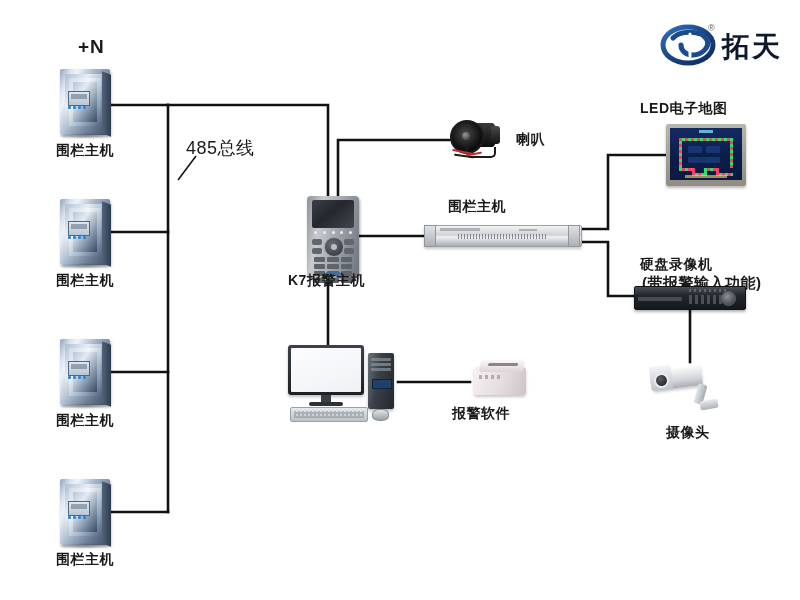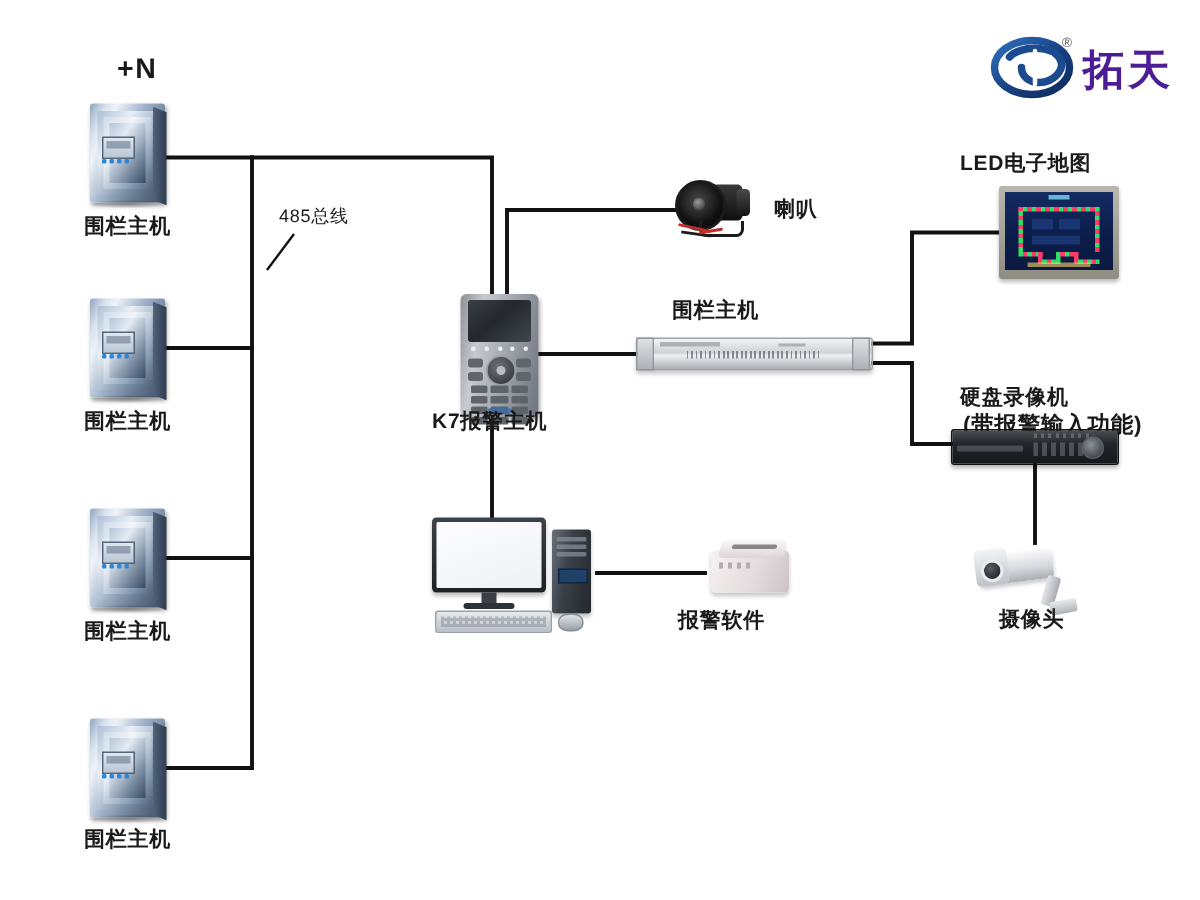--- a/index.html
+++ b/index.html
@@ -149,21 +149,21 @@
   .cam .lens{position:absolute;left:2px;top:11px;width:11px;height:11px;border-radius:50%;
     background:radial-gradient(circle at 40% 35%,#5a5f66,#15181b);border:2px solid #e9ebee;transform:rotate(-7deg);}
   .cam .arm{position:absolute;left:44px;top:22px;width:9px;height:20px;
     background:linear-gradient(90deg,#e3e6ea,#a8acb1);transform:rotate(16deg);border-radius:2px;}
   .cam .mount{position:absolute;left:48px;top:38px;width:18px;height:9px;border-radius:2px;
     background:linear-gradient(180deg,#e9ebee,#aeb2b7);transform:rotate(-10deg);}
 
   
   .logo{position:absolute;width:140px;height:46px;}
   .logo .mark{position:absolute;left:0;top:0;width:60px;height:42px;}
-  .logo .cn{position:absolute;left:62px;top:4px;font-size:28px;font-weight:bold;color:#4c1d95;letter-spacing:2px;}
+  .logo .cn{position:absolute;left:62px;top:4px;font-size:28px;font-weight:bold;color:#0f172a;letter-spacing:2px;}
   .logo .r{position:absolute;left:48px;top:-1px;font-size:9px;color:#5a5a5a;}
 </style>
 </head>
 <body>
 
 <div id="stage">
 
   <svg class="wires" viewBox="0 0 800 600">
     <g stroke="#111111" stroke-width="2.6" fill="none" stroke-linecap="square">
 
@@ -288,21 +288,21 @@
           <b></b>
           <b></b>
           <b></b>
         </div>
       <div class="side"></div>
         <div class="shadow"></div>
     </div>
   </div>
   <div class="lbl" style="left:56px;top:551px;">围栏主机</div>
 
-  <div class="lbl" style="left:186px;top:136px;font-weight:normal;font-size:12px;">485总线</div>
+  <div class="lbl" style="left:186px;top:136px;font-weight:normal;font-size:18px;">485总线</div>
   <svg class="wires" viewBox="0 0 800 600">
     <path d="M178 180 L196 156" stroke="#111" stroke-width="1.6" fill="none"></path>
   </svg>
 
   <div class="node" style="left:307px;top:196px;">
     <div class="k7">
       <div class="case"></div>
       <div class="screen"></div>
       <div class="dots">
           <b></b>
@@ -400,21 +400,21 @@
 
   <div class="node" style="left:652px;top:362px;">
     <div class="cam">
       <div class="body"></div>
       <div class="hood"></div>
       <div class="lens"></div>
       <div class="arm"></div>
       <div class="mount"></div>
     </div>
   </div>
-  <div class="lbl" style="left:666px;top:404px;">摄像头</div>
+  <div class="lbl" style="left:666px;top:424px;">摄像头</div>
 
   <div class="node" style="left:288px;top:345px;">
     <div class="pc">
       <div class="mon">
           <i></i>
         </div>
       <div class="stand"></div>
         <div class="base"></div>
       <div class="tower">
         <div class="dr" style="top:5px;"></div>

